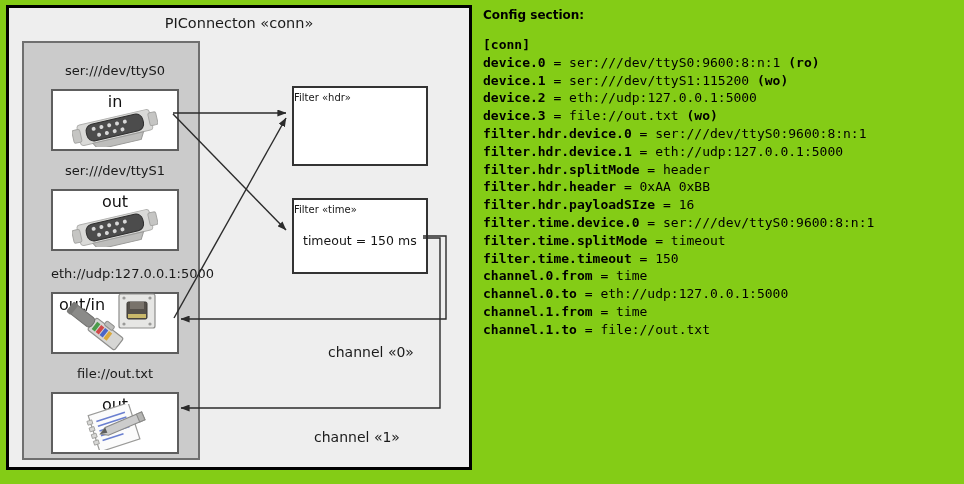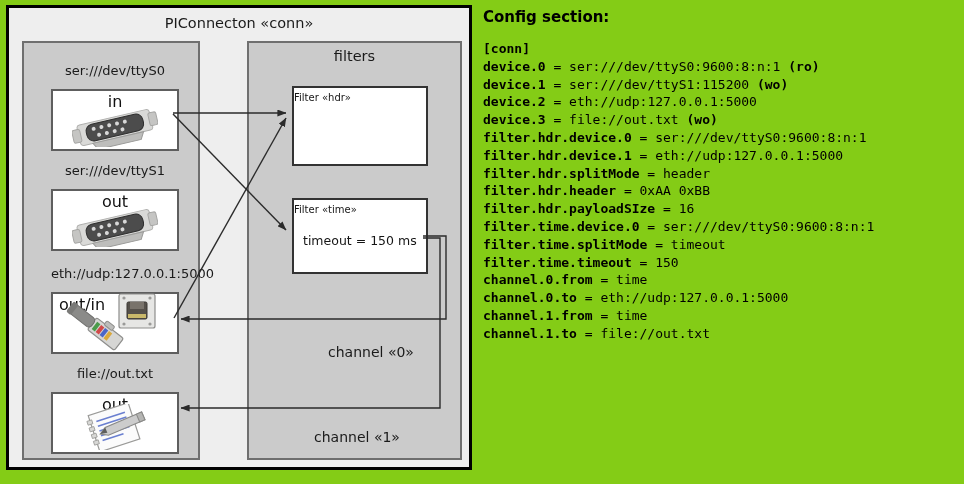--- a/index.html
+++ b/index.html
@@ -167,21 +167,21 @@
   
   .config-pane {
     position: absolute;
     left: 483px;
     top: 8px;
     width: 475px;
   }
   .config-heading {
     font-family: "DejaVu Sans", "Liberation Sans", sans-serif;
     font-weight: bold;
-    font-size: 15px;
+    font-size: 12px;
     color: #000000;
     margin: 0 0 14px 0;
   }
   .config-body {
     font-family: "DejaVu Sans Mono", "Liberation Mono", monospace;
     font-size: 13px;
     line-height: 17.8px;
     color: #000000;
     white-space: pre;
   }
@@ -197,23 +197,20 @@
 <body>
 
 <div id="root">
 
   <div class="diagram-frame">
 
     <div class="diagram-title">PIConnecton «conn»</div>
 
     <div class="group-box" id="devices-group"></div>
 
-    <div class="group-box" id="filters-group">
-      <div class="group-title">filters</div>
-    </div>
 
     <div class="device-node" id="node-ttys0">
       <div class="device-label">ser:///dev/ttyS0</div>
       <div class="device-card">
         <div class="device-dir">in</div>
         <span class="device-icon">
           <svg class="serial-icon" width="86" height="38" viewBox="0 0 86 38">
             <g transform="rotate(-13 43 19)">
               <rect x="6" y="8" width="74" height="21" rx="3" fill="#d9d9d7" stroke="#b0b0ae" stroke-width="1"></rect>
               <rect x="14" y="10" width="58" height="17" rx="7" fill="#4c4c4c" stroke="#2e2e2e" stroke-width="1"></rect>

